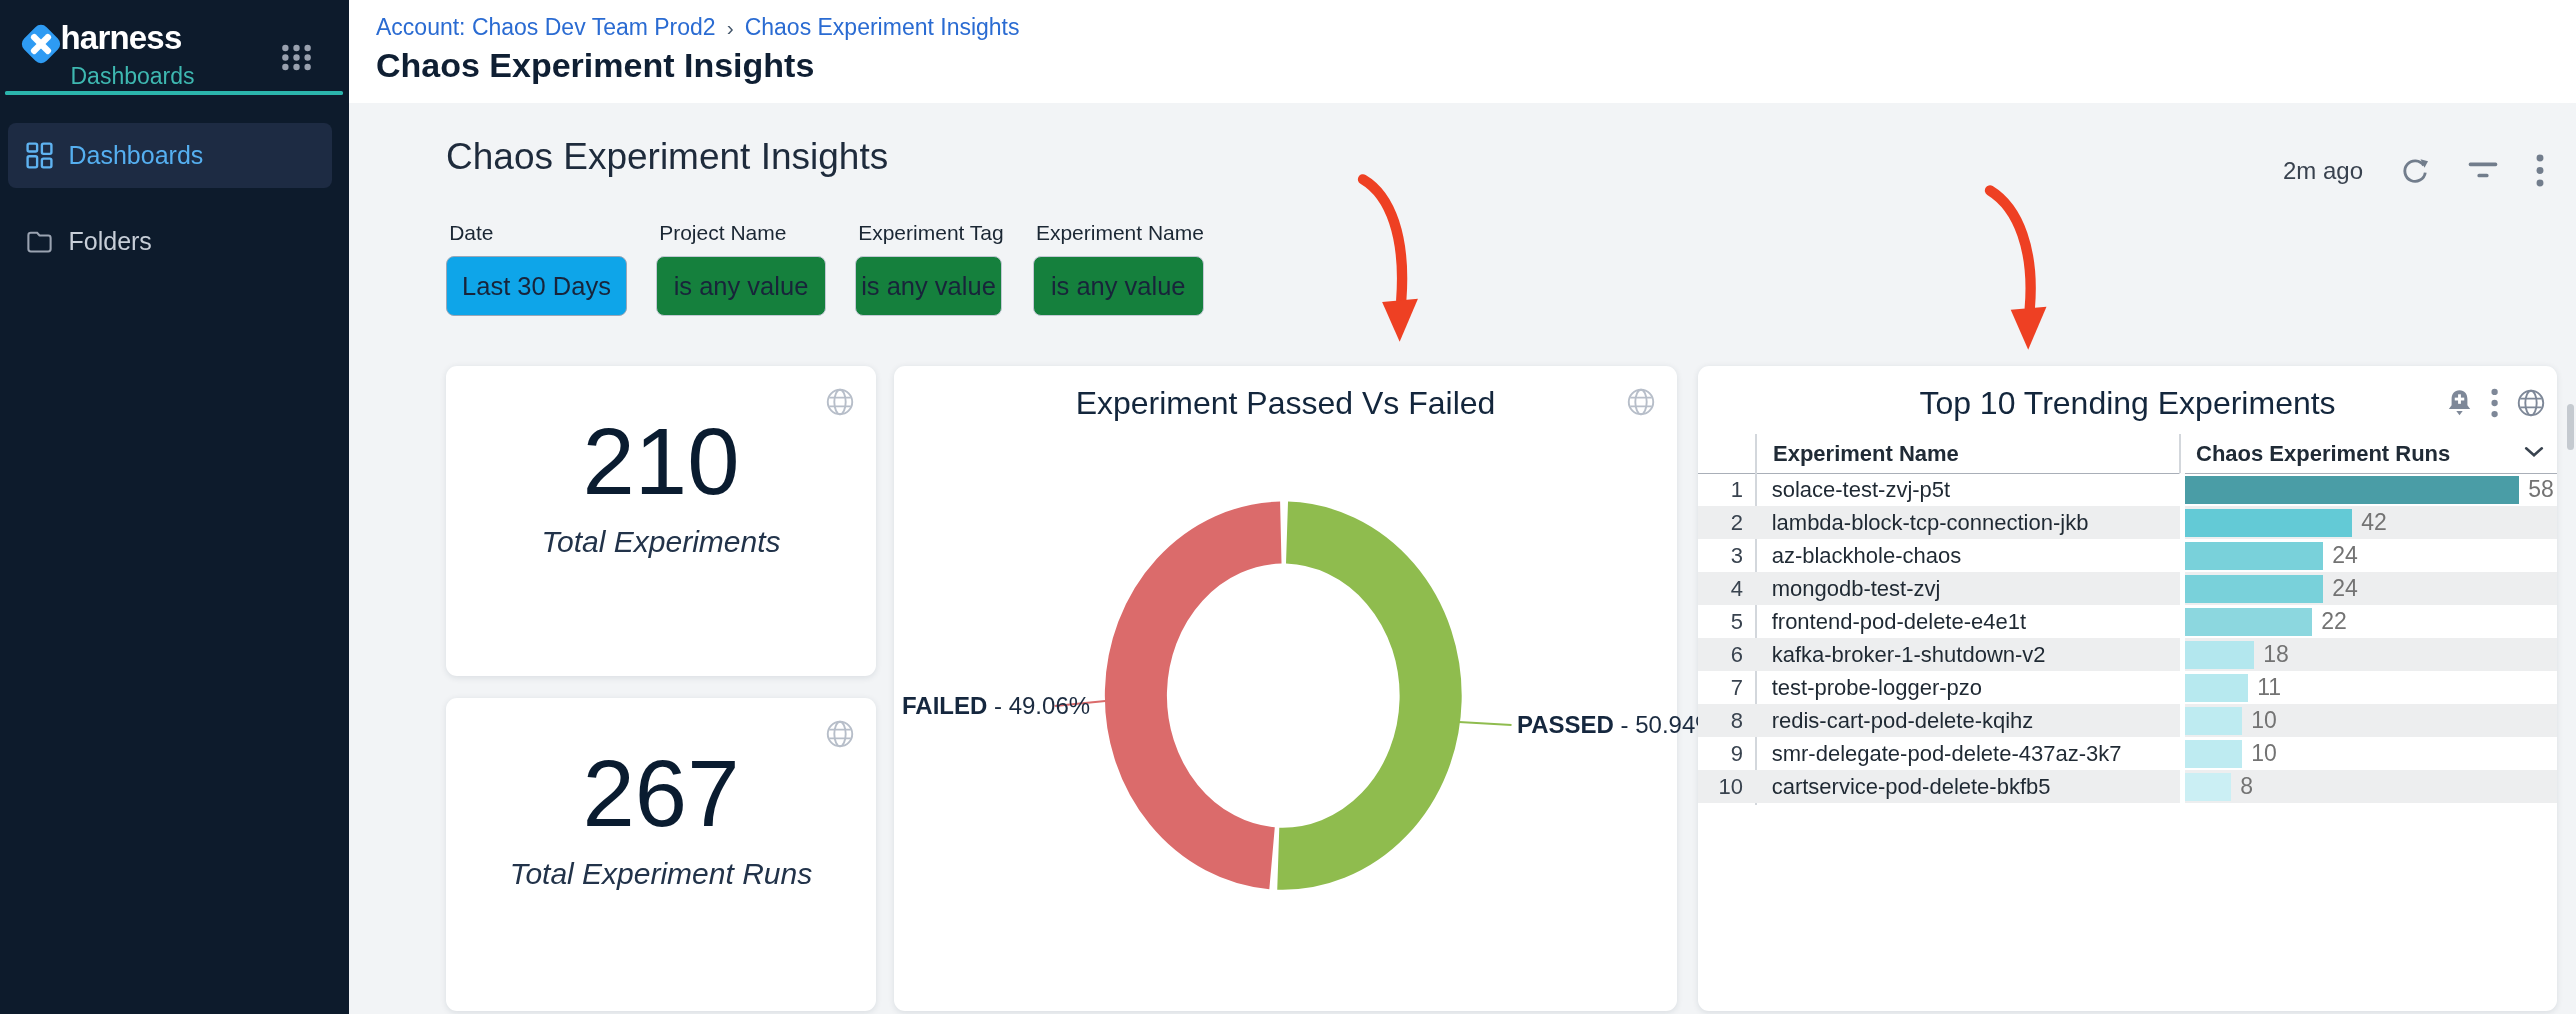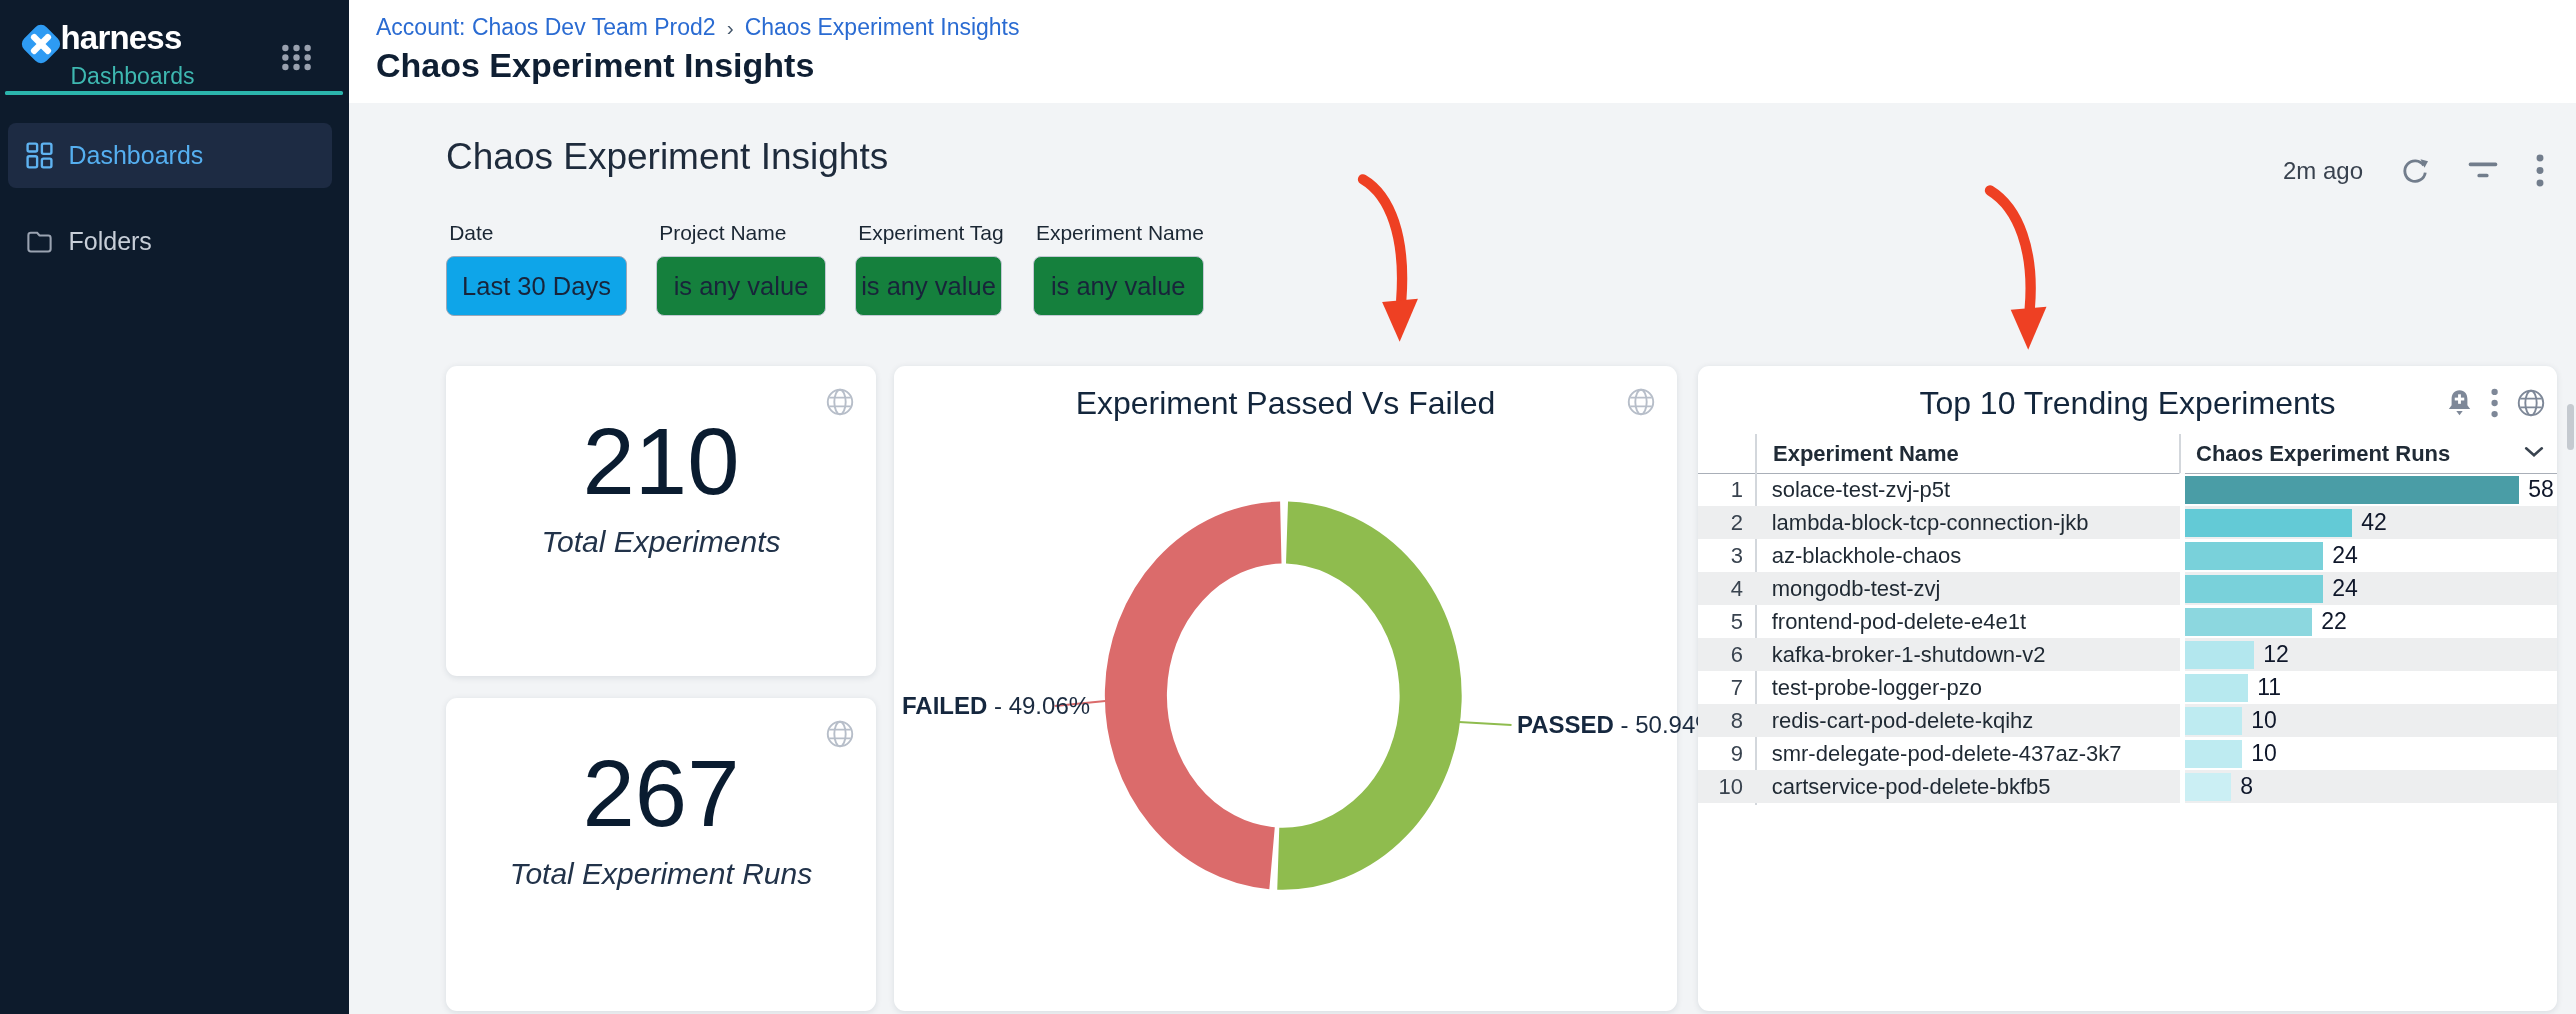--- a/index.html
+++ b/index.html
@@ -67,21 +67,21 @@
   .thead .sort{position:absolute;left:825px;top:11px;cursor:pointer;}
   .vline{position:absolute;width:1.6px;background:#D3D7DC;top:68px;height:371px;}
   .vline.v1{left:57px;}
   .tbody{position:absolute;left:0;top:107px;width:100%;}
   .t-row{position:relative;height:33px;display:flex;align-items:center;cursor:pointer;}
   .t-row.even{background:#EDEEEF;}
   .t-rank{flex:0 0 45px;text-align:right;font-size:22px;color:#39434F;padding-right:12.7px;}
   .t-name{flex:0 0 408px;padding-left:16px;font-size:22px;color:#1F2933;white-space:nowrap;overflow:hidden;}
   .t-bartrack{flex:1;display:flex;align-items:center;height:100%;border-left:5.6px solid rgba(255,255,255,0.95);}
   .t-bar{height:28px;}
-  .t-val{margin-left:9.6px;font-size:23px;color:#0f172a;}
+  .t-val{margin-left:9.6px;font-size:23px;color:#737373;}
   
   .overlay{position:absolute;left:0;top:0;pointer-events:none;z-index:9;}
   
   .scroll-thumb{position:absolute;right:1.6px;top:301px;width:7.2px;height:46px;border-radius:4px;background:#C5CAD0;cursor:pointer;}
 </style>
 </head>
 <body>
 
 <div class="sidebar">
   <div class="logo-row">
@@ -310,21 +310,21 @@
           <div class="t-bartrack">
             <div class="t-bar" style="width: 127px; background: rgb(140, 215, 223);"></div>
             <span class="t-val">22</span>
           </div>
         </div>
         <div class="t-row even">
           <span class="t-rank">6</span>
           <span class="t-name">kafka-broker-1-shutdown-v2</span>
           <div class="t-bartrack">
             <div class="t-bar" style="width: 69px; background: rgb(179, 231, 238);"></div>
-            <span class="t-val">12</span>
+            <span class="t-val">18</span>
           </div>
         </div>
         <div class="t-row odd">
           <span class="t-rank">7</span>
           <span class="t-name">test-probe-logger-pzo</span>
           <div class="t-bartrack">
             <div class="t-bar" style="width: 63px; background: rgb(183, 233, 239);"></div>
             <span class="t-val">11</span>
           </div>
         </div>

